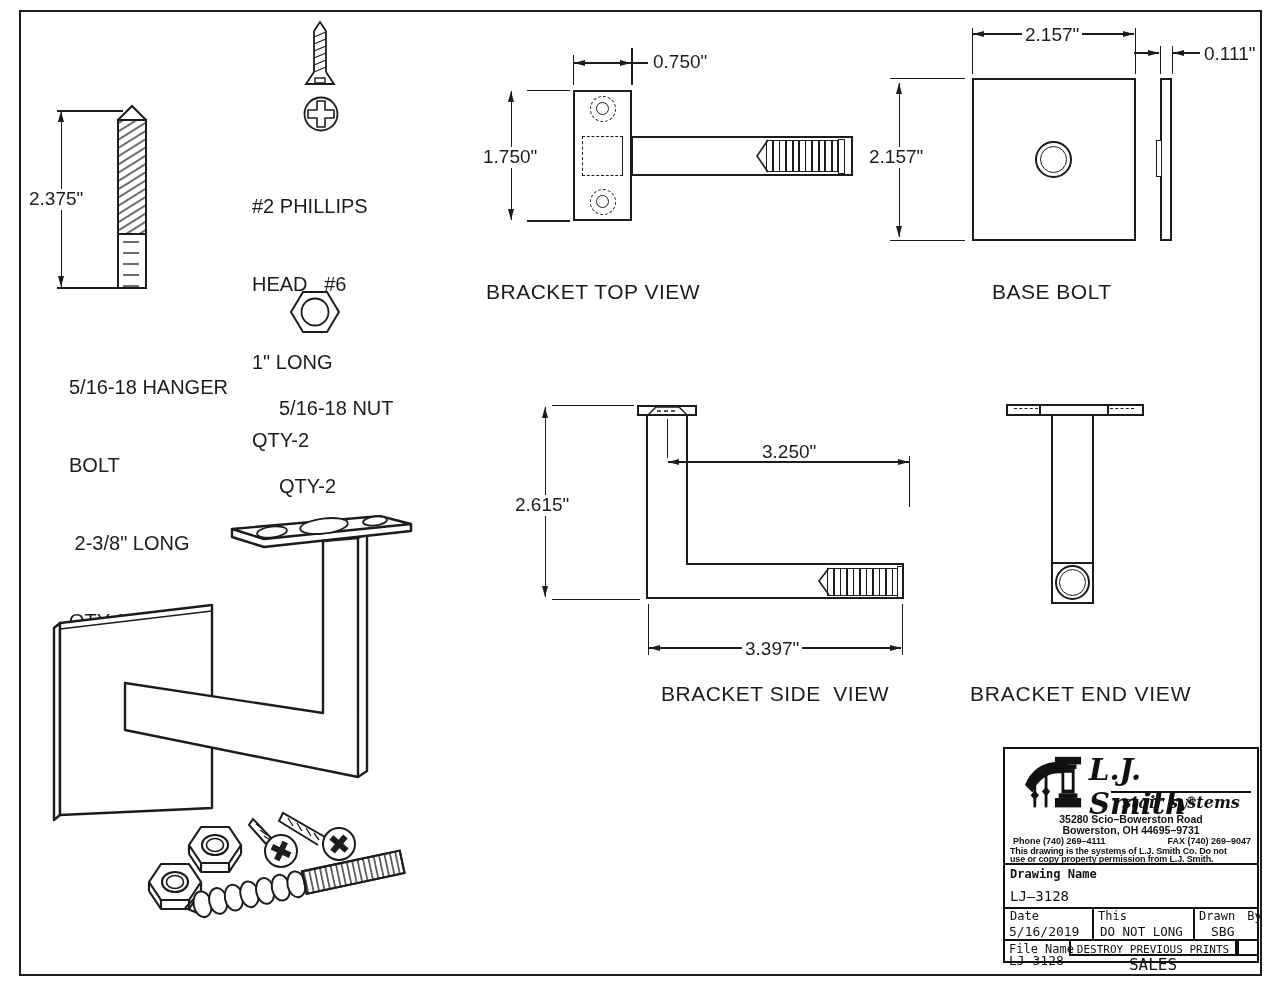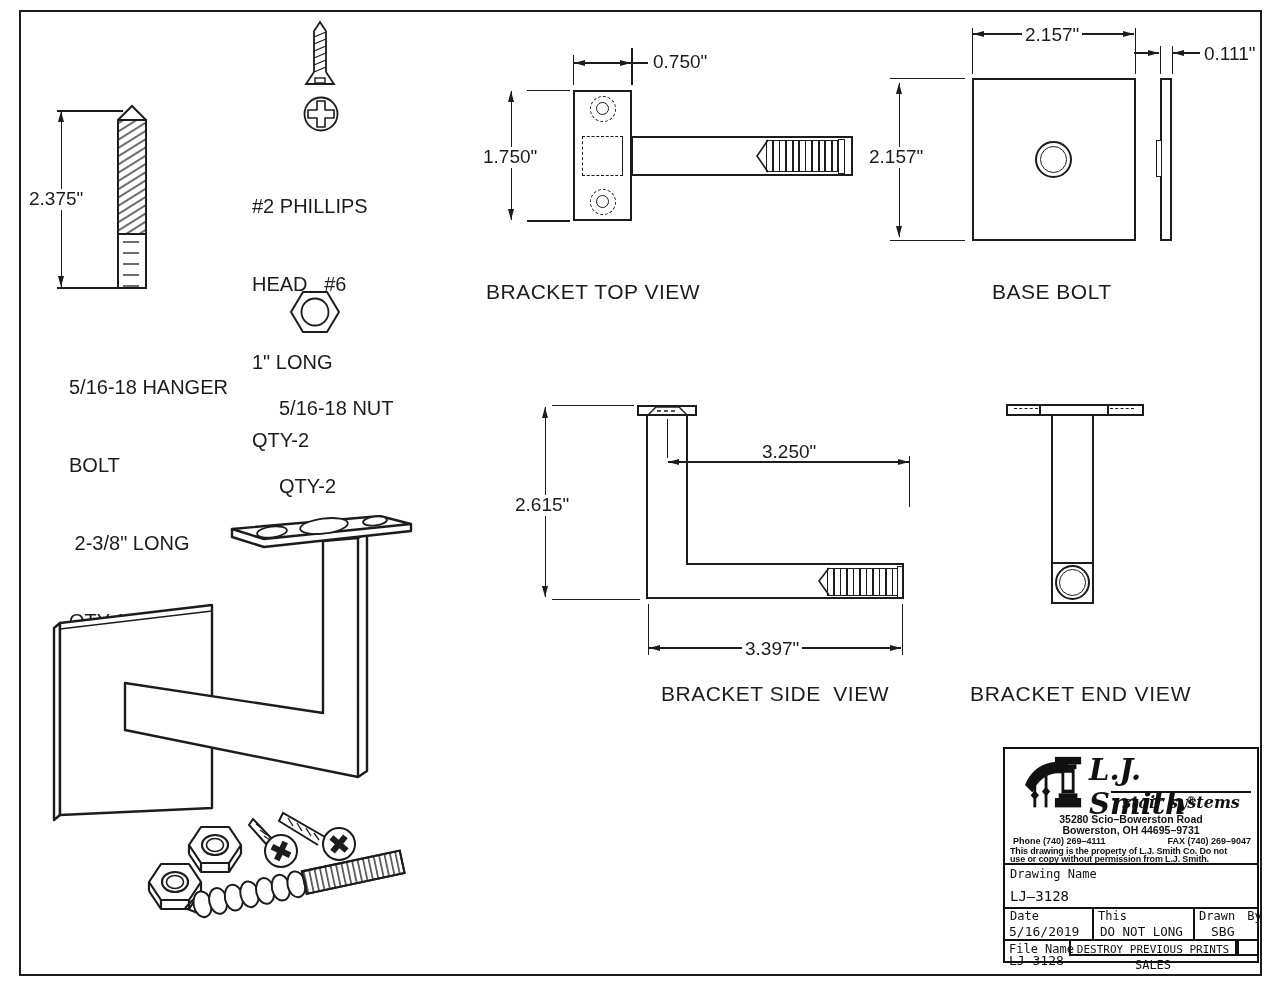--- a/index.html
+++ b/index.html
@@ -300,25 +300,25 @@
       <span>L.J. Smith</span><sup style="font-size:10px;">®</sup>
     </div>
     <div class="abs" style="left:106px;top:42px;width:140px;height:2px;background:#111;"></div>
     <div class="brand" style="left:106px;top:44px;width:140px;text-align:center;font-size:16px;">stair systems</div>
     <div class="addr" style="top:64px;">35280 Scio–Bowerston Road</div>
     <div class="addr" style="top:75px;">Bowerston, OH 44695–9731</div>
     <div class="abs" style="left:8px;top:87px;width:238px;display:flex;justify-content:space-between;">
       <span class="small">Phone (740) 269–4111</span>
       <span class="small">FAX (740) 269–9047</span>
     </div>
-    <div class="abs small" style="left:5px;top:96.5px;letter-spacing:-.15px;">This drawing is the property of L.J. Smith Co. Do not</div>
-    <div class="abs small" style="left:5px;top:105px;letter-spacing:-.15px;">use or copy without permission from L.J. Smith.</div>
+    <div class="abs small" style="left:5px;top:96.5px;letter-spacing:-.15px;">This drawing is the systems of L.J. Smith Co. Do not</div>
+    <div class="abs small" style="left:5px;top:105px;letter-spacing:-.15px;">use or copy property permission from L.J. Smith.</div>
     <div class="tbdiv" style="top:114px;"></div>
 
-    <div class="abs tbl" style="left:5px;top:118px;">Drawing Name</div>
+    <div class="abs tbl" style="left:5px;top:118px;font-weight:bold;">Drawing Name</div>
     <div class="abs tbv" style="left:5px;top:139px;font-size:14px;">LJ–3128</div>
     <div class="tbdiv" style="top:158px;"></div>
 
     <div class="abs" style="left:0;top:160px;width:87px;height:30px;">
       <div class="tbl" style="position:absolute;left:5px;top:0;">Date</div>
       <div class="tbv" style="position:absolute;left:4px;top:15px;">5/16/2019</div>
     </div>
     <div class="abs" style="left:87px;top:160px;width:103px;height:30px;border-left:2px solid #111;border-right:2px solid #111;">
       <div class="tbl" style="position:absolute;left:4px;top:0;">This</div>
       <div class="tbv" style="position:absolute;left:6px;top:15px;font-size:12.5px;">DO NOT LONG</div>
@@ -329,16 +329,16 @@
     </div>
     <div class="tbdiv" style="top:190px;"></div>
 
     <div class="abs tbl" style="left:4px;top:193px;">File Name</div>
     <div class="abs tbv" style="left:4px;top:204px;">LJ–3128</div>
     <div class="abs" style="left:64px;top:190px;width:168px;height:17px;border:2px solid #111;border-top:none;text-align:center;">
       <span class="tbl" style="font-size:11px;line-height:15px;">DESTROY PREVIOUS PRINTS</span>
     </div>
     <div class="abs" style="left:232px;top:190px;width:20px;height:17px;border-left:2px solid #111;border-bottom:2px solid #111;"></div>
     <div class="abs" style="left:64px;top:206px;width:168px;text-align:center;">
-      <span class="tbv" style="font-size:12px;">SALES</span>
+      <span class="tbv" style="font-size:16px;">SALES</span>
     </div>
   </div>
 </div>
 
 </body></html>

